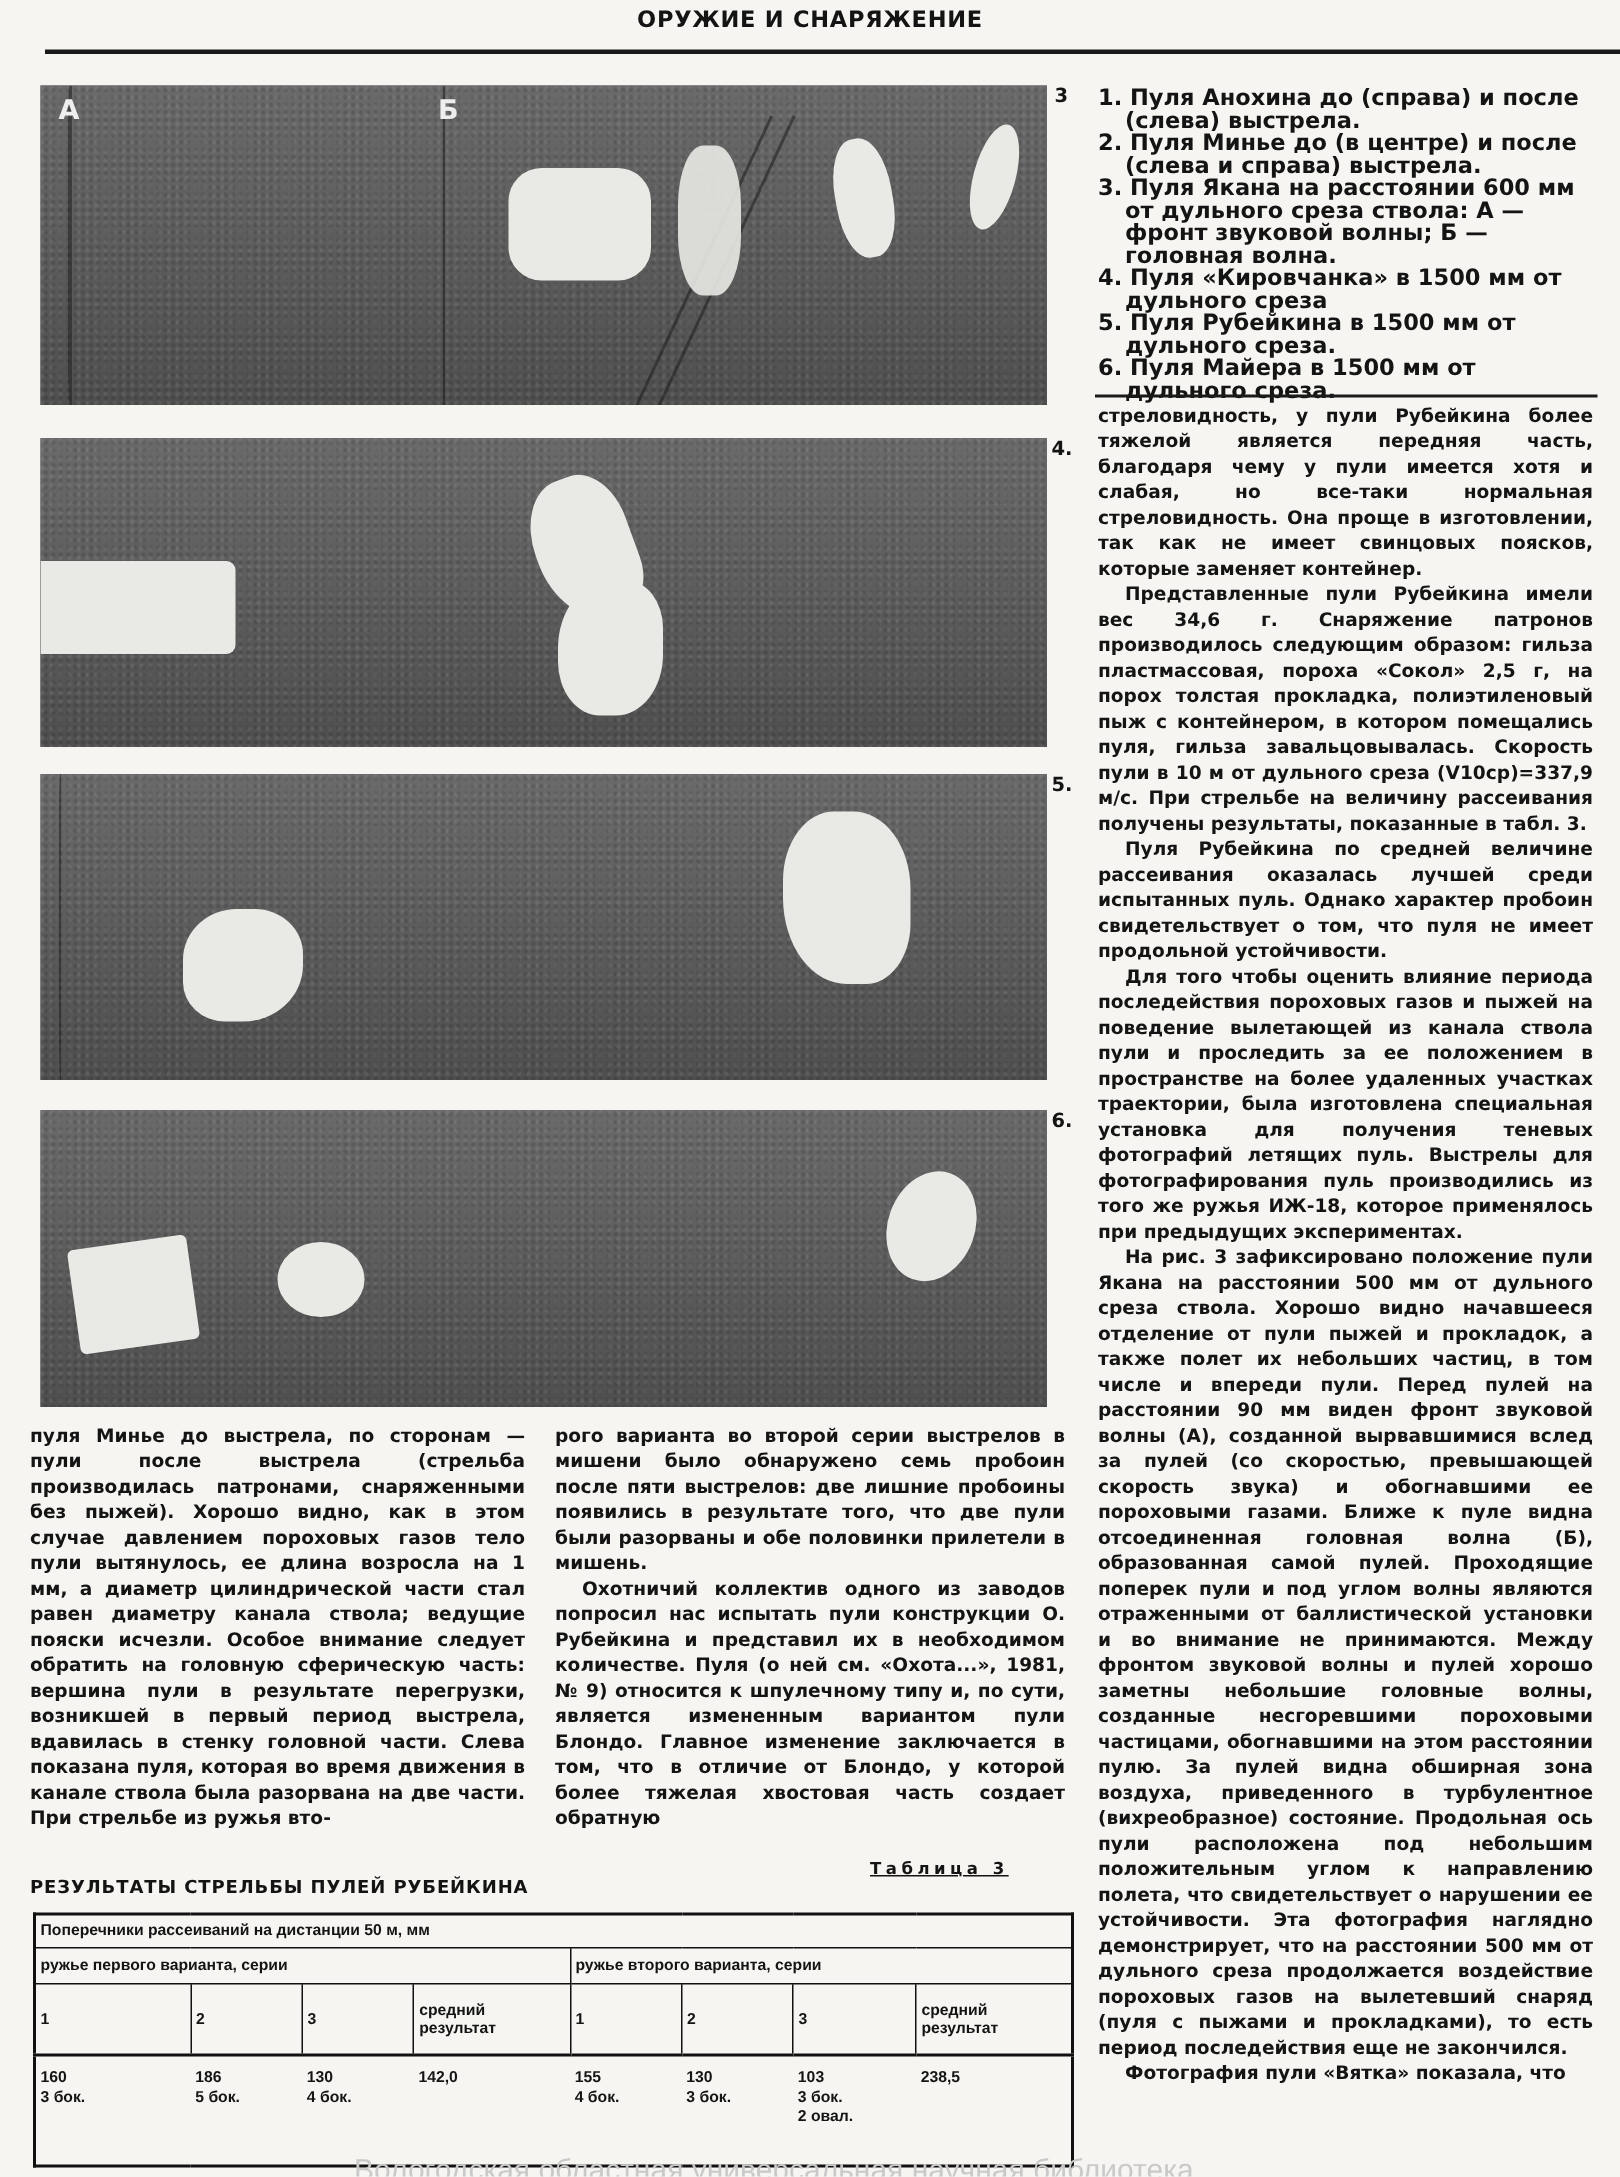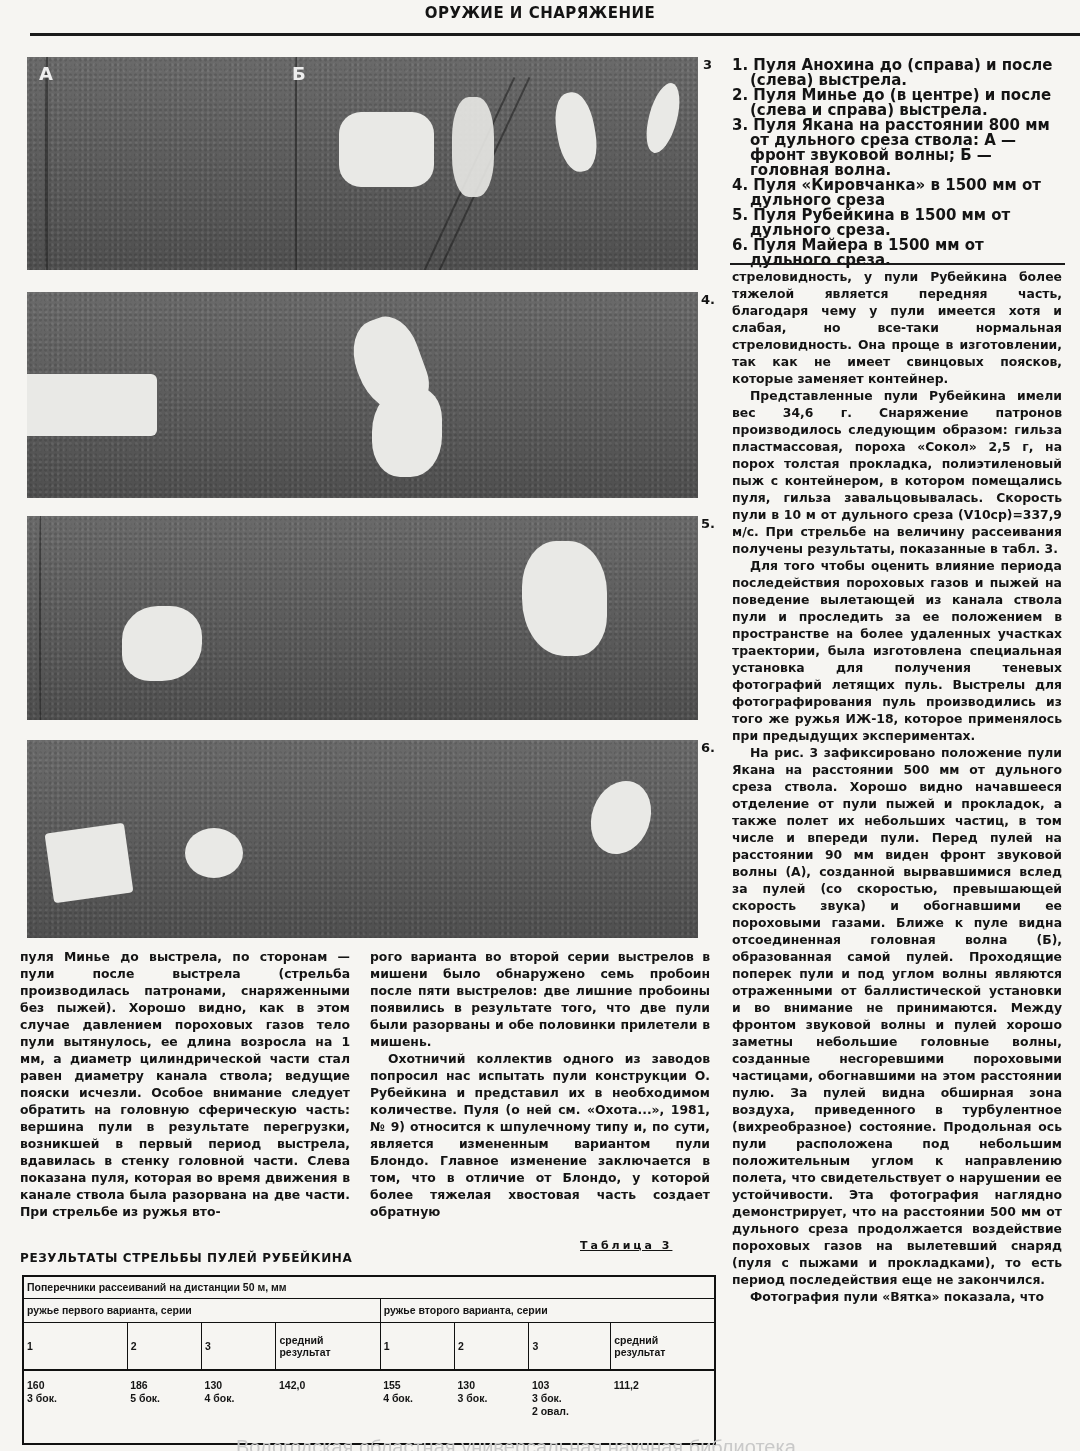--- a/index.html
+++ b/index.html
@@ -98,39 +98,40 @@
 <div class="photo" style="top:740px;height:198px;">
   <div class="blob" style="left:22px;top:88px;width:80px;height:70px;border-radius:4px;transform:rotate(-8deg);"></div>
   <div class="blob" style="left:158px;top:88px;width:58px;height:50px;border-radius:50%;"></div>
   <div class="blob" style="left:565px;top:40px;width:58px;height:75px;border-radius:50%;transform:rotate(20deg);"></div>
 </div>
 <span class="fig-num" style="left:701px;top:740px;">6.</span>
 
 <ol class="captions">
   <li>1. Пуля Анохина до (справа) и после (слева) выстрела.</li>
   <li>2. Пуля Минье до (в центре) и после (слева и справа) выстрела.</li>
-  <li>3. Пуля Якана на расстоянии 800 мм от дульного среза ствола: А — фронт звуковой волны; Б — головная волна.</li>
+  <li>3. Пуля Якана на расстоянии 600 мм от дульного среза ствола: А — фронт звуковой волны; Б — головная волна.</li>
   <li>4. Пуля «Кировчанка» в 1500 мм от дульного среза</li>
   <li>5. Пуля Рубейкина в 1500 мм от дульного среза.</li>
   <li>6. Пуля Майера в 1500 мм от дульного среза.</li>
 </ol>
 <div class="cap-rule"></div>
 
 <div class="col" style="left:20px;top:948px;width:330px;">
   <p>пуля Минье до выстрела, по сторонам — пули после выстрела (стрельба производилась патронами, снаряженными без пыжей). Хорошо видно, как в этом случае давлением пороховых газов тело пули вытянулось, ее длина возросла на 1 мм, а диаметр цилиндрической части стал равен диаметру канала ствола; ведущие пояски исчезли. Особое внимание следует обратить на головную сферическую часть: вершина пули в результате перегрузки, возникшей в первый период выстрела, вдавилась в стенку головной части. Слева показана пуля, которая во время движения в канале ствола была разорвана на две части. При стрельбе из ружья вто-</p>
 </div>
 
 <div class="col" style="left:370px;top:948px;width:340px;">
   <p>рого варианта во второй серии выстрелов в мишени было обнаружено семь пробоин после пяти выстрелов: две лишние пробоины появились в результате того, что две пули были разорваны и обе половинки прилетели в мишень.</p>
   <p class="indent">Охотничий коллектив одного из заводов попросил нас испытать пули конструкции О. Рубейкина и представил их в необходимом количестве. Пуля (о ней см. «Охота...», 1981, № 9) относится к шпулечному типу и, по сути, является измененным вариантом пули Блондо. Главное изменение заключается в том, что в отличие от Блондо, у которой более тяжелая хвостовая часть создает обратную</p>
 </div>
 
 <div class="col" style="left:732px;top:268px;width:330px;">
   <p>стреловидность, у пули Рубейкина более тяжелой является передняя часть, благодаря чему у пули имеется хотя и слабая, но все-таки нормальная стреловидность. Она проще в изготовлении, так как не имеет свинцовых поясков, которые заменяет контейнер.</p>
   <p class="indent">Представленные пули Рубейкина имели вес 34,6 г. Снаряжение патронов производилось следующим образом: гильза пластмассовая, пороха «Сокол» 2,5 г, на порох толстая прокладка, полиэтиленовый пыж с контейнером, в котором помещались пуля, гильза завальцовывалась. Скорость пули в 10 м от дульного среза (V10ср)=337,9 м/с. При стрельбе на величину рассеивания получены результаты, показанные в табл. 3.</p>
+  <p class="indent">Пуля Рубейкина по средней величине рассеивания оказалась лучшей среди испытанных пуль. Однако характер пробоин свидетельствует о том, что пуля не имеет продольной устойчивости.</p>
   <p class="indent">Для того чтобы оценить влияние периода последействия пороховых газов и пыжей на поведение вылетающей из канала ствола пули и проследить за ее положением в пространстве на более удаленных участках траектории, была изготовлена специальная установка для получения теневых фотографий летящих пуль. Выстрелы для фотографирования пуль производились из того же ружья ИЖ-18, которое применялось при предыдущих экспериментах.</p>
   <p class="indent">На рис. 3 зафиксировано положение пули Якана на расстоянии 500 мм от дульного среза ствола. Хорошо видно начавшееся отделение от пули пыжей и прокладок, а также полет их небольших частиц, в том числе и впереди пули. Перед пулей на расстоянии 90 мм виден фронт звуковой волны (А), созданной вырвавшимися вслед за пулей (со скоростью, превышающей скорость звука) и обогнавшими ее пороховыми газами. Ближе к пуле видна отсоединенная головная волна (Б), образованная самой пулей. Проходящие поперек пули и под углом волны являются отраженными от баллистической установки и во внимание не принимаются. Между фронтом звуковой волны и пулей хорошо заметны небольшие головные волны, созданные несгоревшими пороховыми частицами, обогнавшими на этом расстоянии пулю. За пулей видна обширная зона воздуха, приведенного в турбулентное (вихреобразное) состояние. Продольная ось пули расположена под небольшим положительным углом к направлению полета, что свидетельствует о нарушении ее устойчивости. Эта фотография наглядно демонстрирует, что на расстоянии 500 мм от дульного среза продолжается воздействие пороховых газов на вылетевший снаряд (пуля с пыжами и прокладками), то есть период последействия еще не закончился.</p>
   <p class="indent">Фотография пули «Вятка» показала, что</p>
 </div>
 
 <div class="table-label">Таблица 3</div>
 <div class="table-title">РЕЗУЛЬТАТЫ СТРЕЛЬБЫ ПУЛЕЙ РУБЕЙКИНА</div>
 
 <table class="results">
   <tbody>
@@ -174,19 +175,19 @@
     <td style="border-left:none;border-right:none;">
       <div>130</div>
       <div>3 бок.</div>
     </td>
     <td style="border-left:none;border-right:none;">
       <div>103</div>
       <div>3 бок.</div>
       <div>2 овал.</div>
     </td>
     <td style="border-left:none;">
-      <div>111,2</div>
+      <div>238,5</div>
     </td>
   </tr>
 </tbody>
   </table>
 
 <div class="watermark">Вологодская областная универсальная научная библиотека</div>
 
 </body></html>

